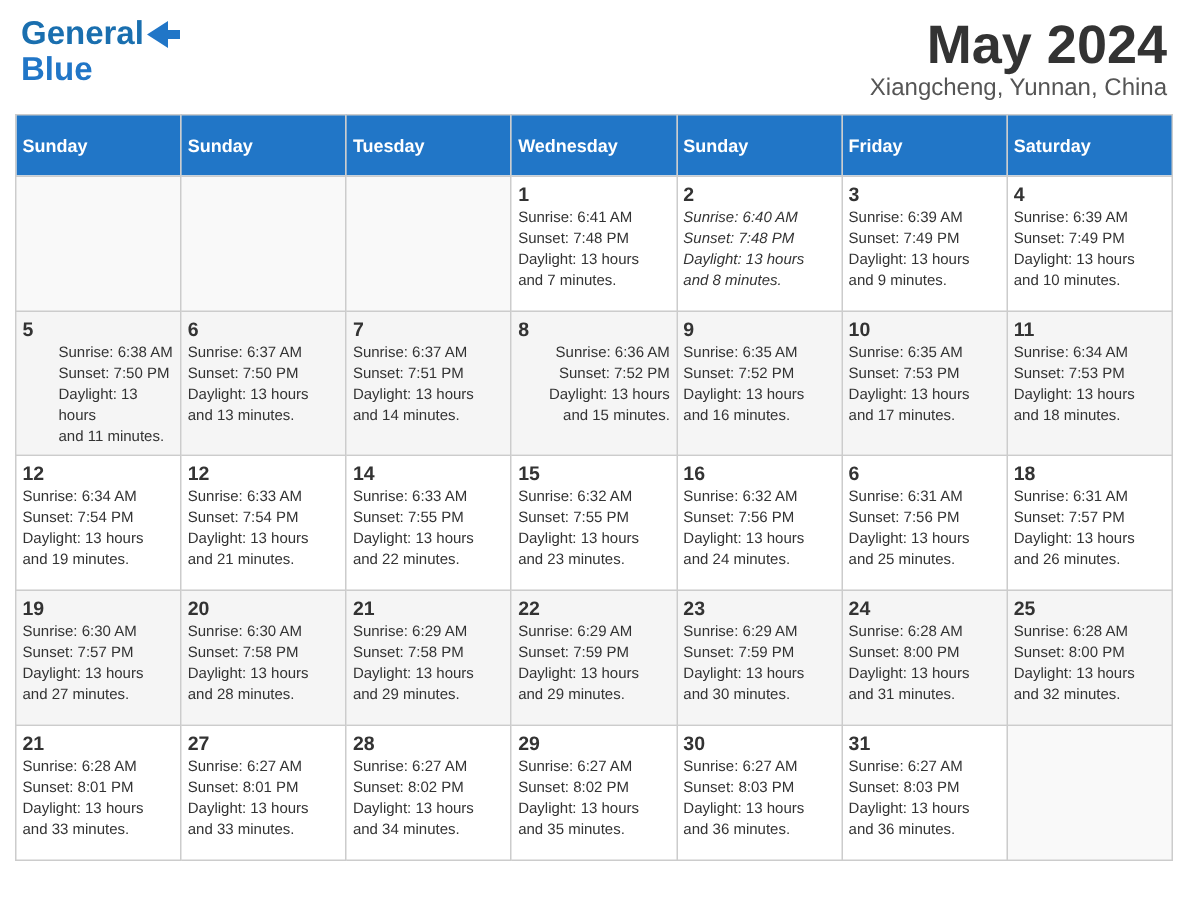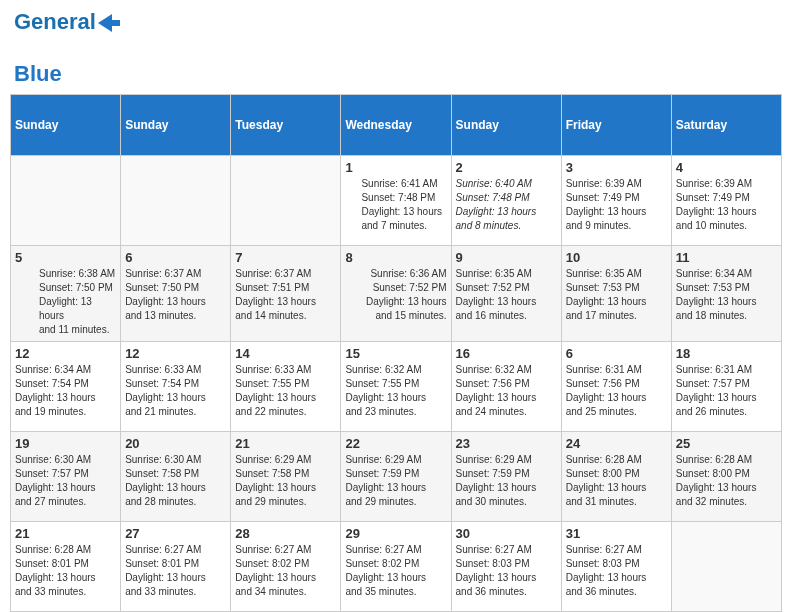--- a/index.html
+++ b/index.html
@@ -14,21 +14,20 @@
       display: flex;
       justify-content: space-between;
       align-items: flex-start;
       margin-bottom: 8px;
       padding: 0 4px;
     }
     .logo {
       display: flex;
       flex-direction: column;
       align-items: flex-start;
-      gap: 28px;
     }
     .logo-text {
       font-size: 22px;
       font-weight: bold;
       color: #333;
       line-height: 1.1;
     }
     .logo-text span.blue { color: #1a6faf; }
     .title-block {
       text-align: right;
@@ -46,21 +45,21 @@
     table {
       width: 100%;
       border-collapse: collapse;
       table-layout: fixed;
     }
     thead tr th {
       background-color: #2176c7;
       color: #fff;
       font-size: 12px;
       font-weight: bold;
-      padding: 23px 4px;
+      padding: 13px 4px;
       text-align: left;
       border: 1px solid #ccc;
     }
     tbody tr td {
       vertical-align: top;
       border: 1px solid #ccc;
       padding: 4px 4px;
       height: 90px;
       font-size: 10px;
       color: #333;
@@ -91,20 +90,24 @@
       <span class="logo-text">
         <span class="blue">General</span>
       </span>
 
       <svg width="22" height="18" viewBox="0 0 22 18" style="margin-left:2px;margin-top:2px;">
         <polygon points="0,9 14,0 14,6 22,6 22,12 14,12 14,18" fill="#2176c7"></polygon>
       </svg>
     </div>
     <span class="logo-text" style="color:#2176c7;font-size:22px;font-weight:bold;">Blue</span>
   </div>
+  <div class="title-block">
+    <div class="month-year">May 2024</div>
+    <div class="location">Xiangcheng, Yunnan, China</div>
+  </div>
 </div>
 
 <table>
   <thead>
     <tr>
     <th>Sunday</th>
         <th>Sunday</th>
         <th>Tuesday</th>
         <th>Wednesday</th>
         <th>Sunday</th>
@@ -112,21 +115,21 @@
         <th>Saturday</th>
       </tr>
   </thead>
   <tbody id="calendar-body">
   <tr>
         <td class="empty"></td>
         <td class="empty"></td>
         <td class="empty"></td>
         <td>
           <span class="day-number">1</span>
-          <div class="cell-text" style="white-space: pre-line; margin-left: 16px;">Sunrise: 6:41 AM
+          <div class="cell-text" style="white-space: pre-line;">Sunrise: 6:41 AM
 Sunset: 7:48 PM
 Daylight: 13 hours
 and 7 minutes.</div>
         </td>
         <td>
           <span class="day-number">2</span>
           <div class="cell-text" style="white-space: pre-line; font-style: italic;">Sunrise: 6:40 AM
 Sunset: 7:48 PM
 Daylight: 13 hours
 and 8 minutes.</div>

